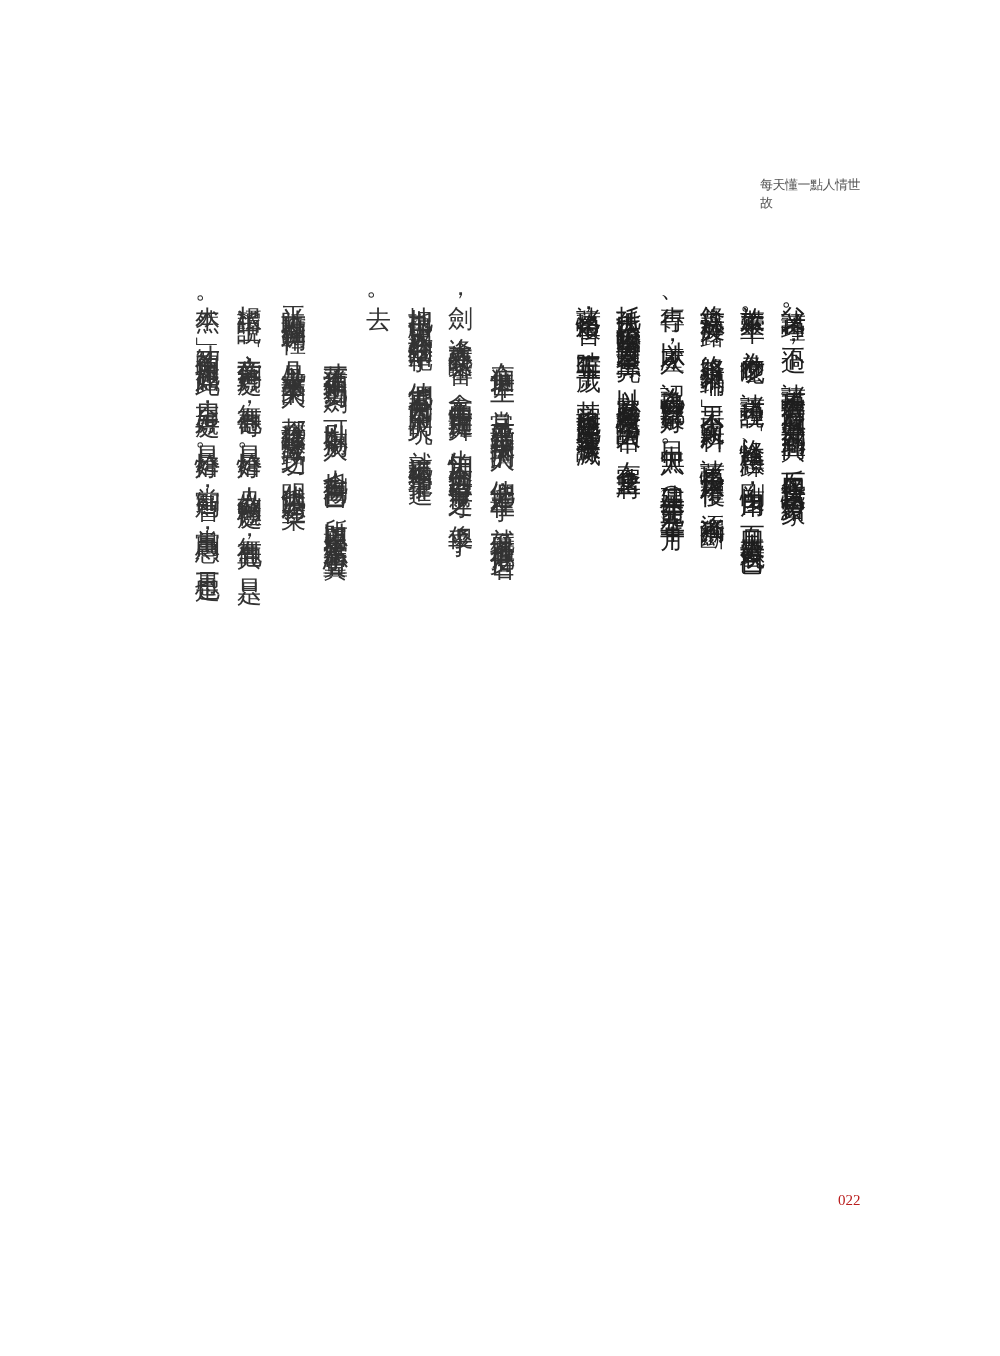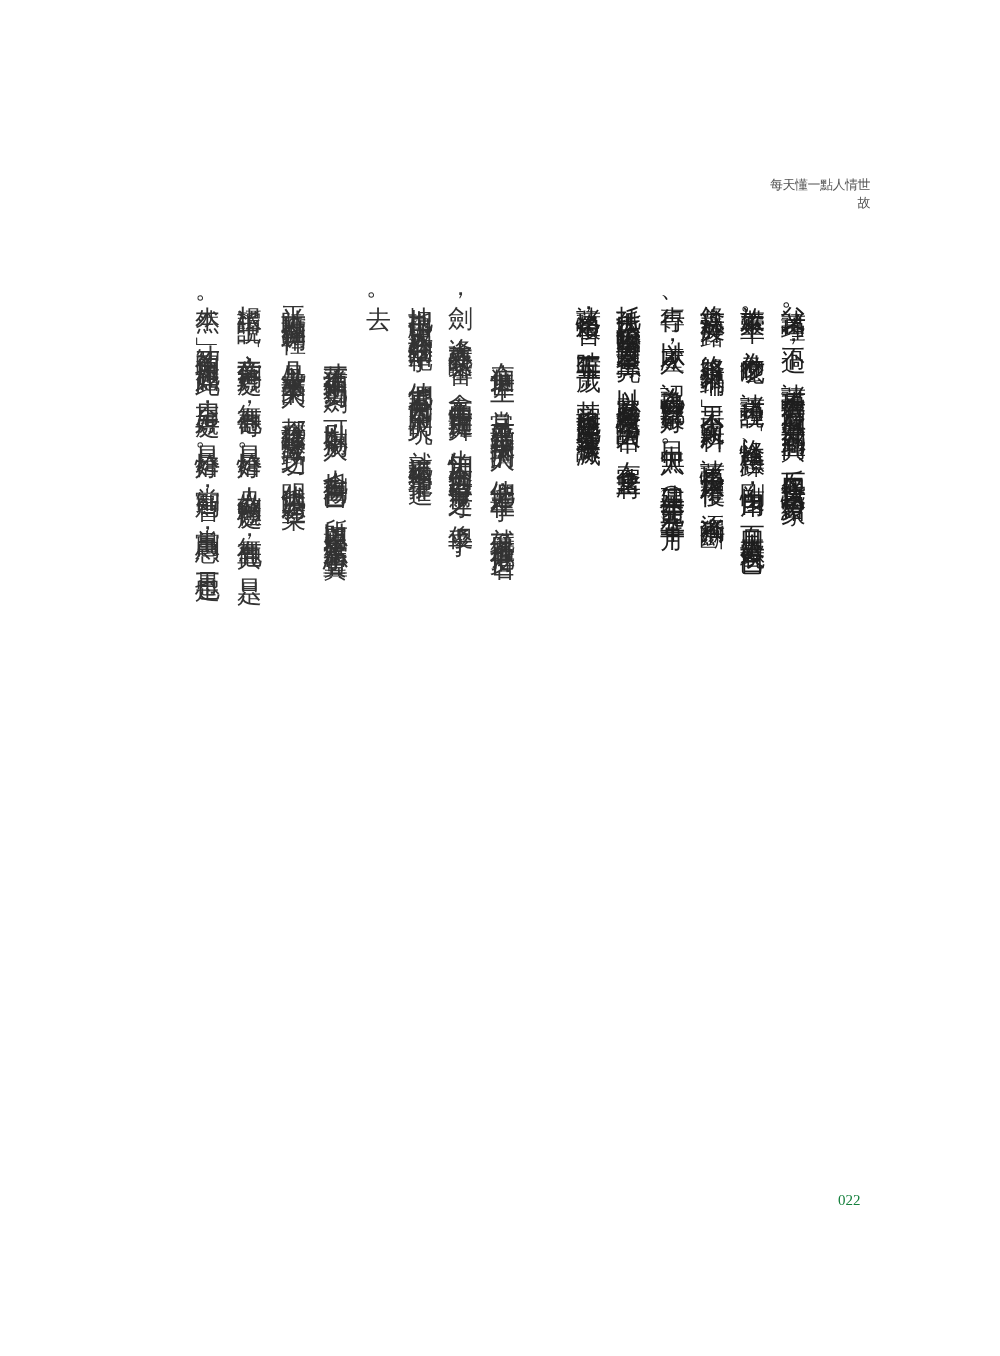--- a/index.html
+++ b/index.html
@@ -1,25 +1,25 @@
 <!DOCTYPE html>
 <html><head>
 <meta charset="utf-8">
 <style>
   html, body { margin: 0; padding: 0; background: #ffffff; }
   body { width: 1000px; height: 1356px; position: relative; overflow: hidden; }
   .header {
     position: absolute; top: 176px; left: 760px; width: 110px;
     font-family: "DejaVu Serif", "Liberation Serif", serif;
-    font-size: 13px; color: #555; text-align: right; letter-spacing: -0.5px;
+    font-size: 13px; color: #555; text-align: left; letter-spacing: -0.5px;
   }
   .pageno {
     position: absolute; top: 1192px; left: 838px;
     font-family: "Liberation Serif", "DejaVu Serif", serif;
-    font-size: 15px; color: #15803d;
+    font-size: 15px; color: #b91c1c;
   }
   .col {
     position: absolute; top: 286px;
     writing-mode: vertical-rl;
     font-size: 25px; line-height: 40px;
     letter-spacing: 3.4px;
     color: #222;
     white-space: nowrap;
     width: 40px;
   }

